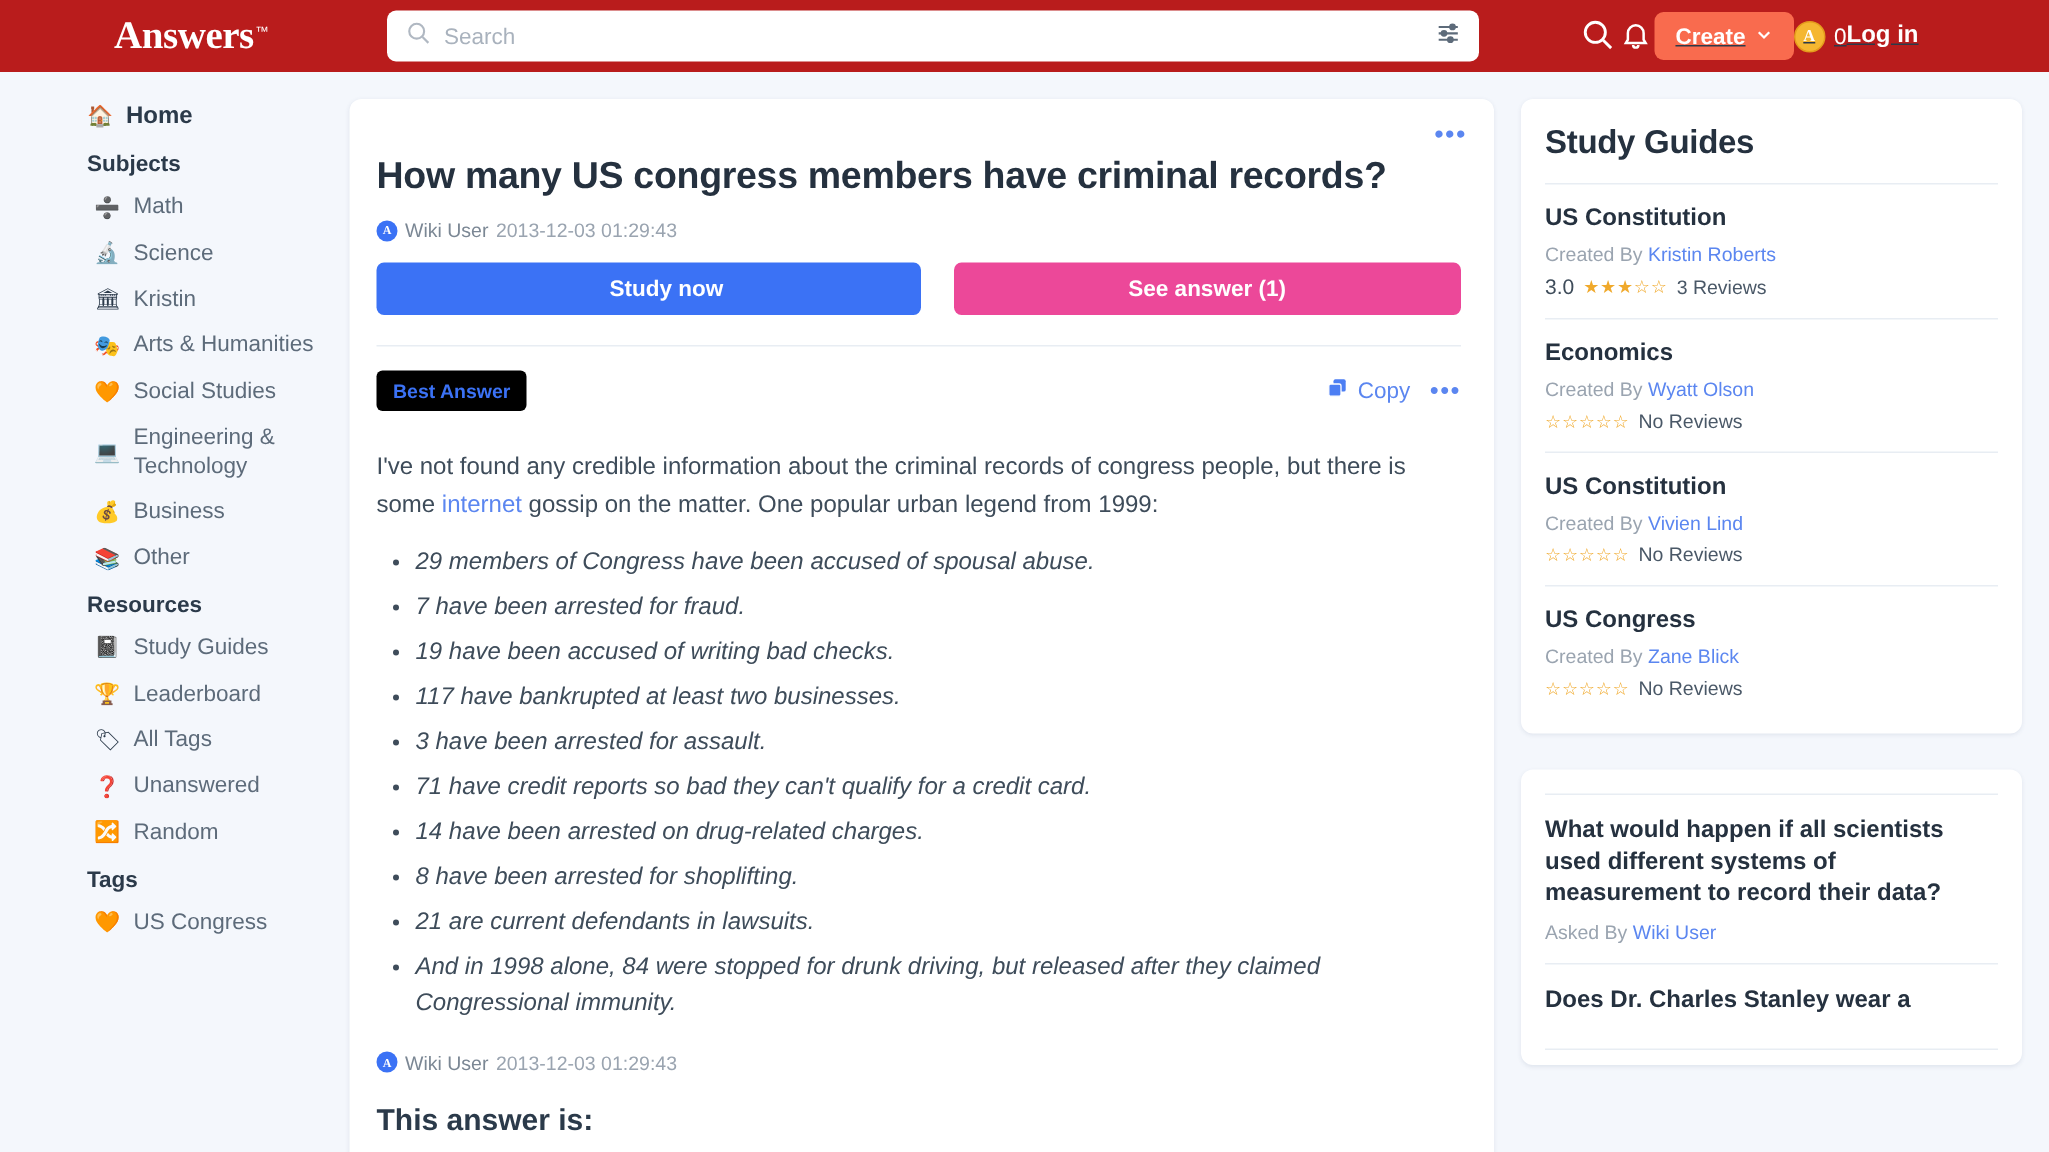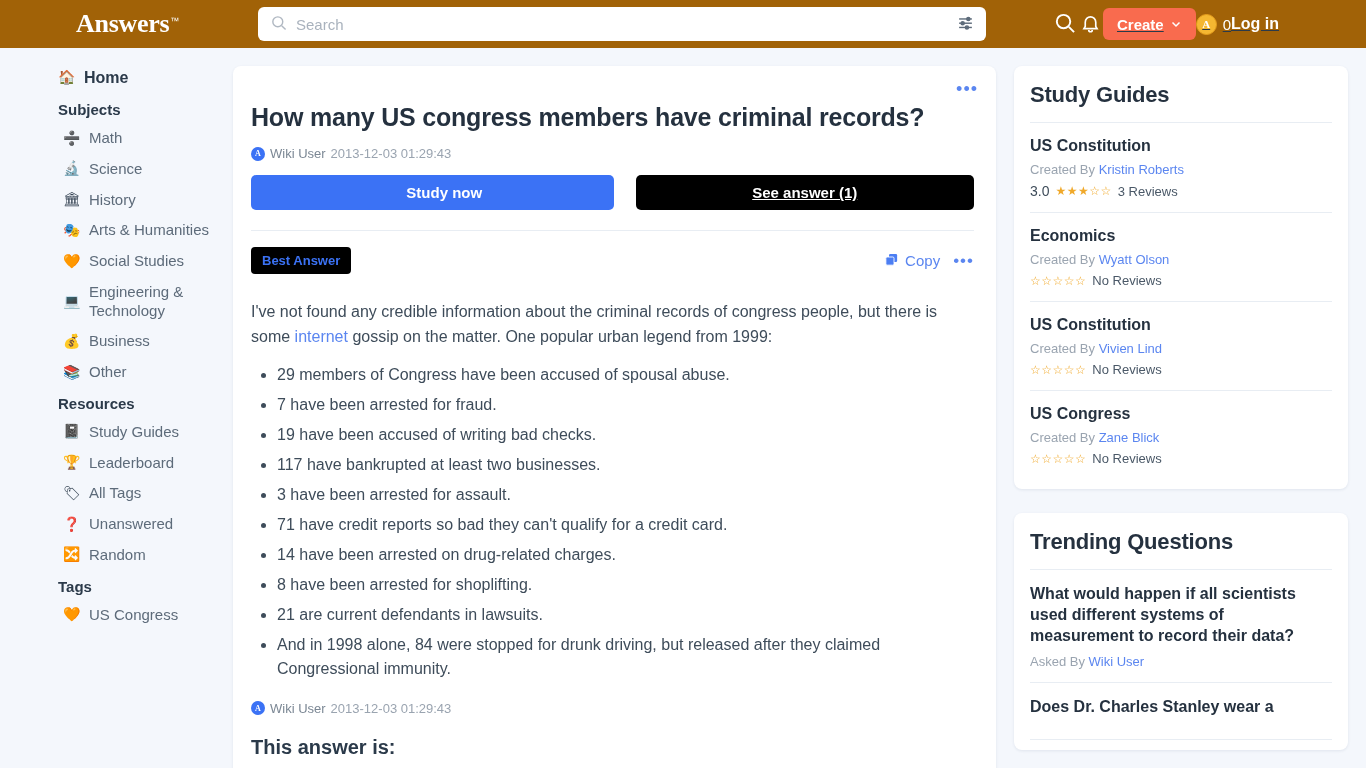--- a/index.html
+++ b/index.html
@@ -7,21 +7,21 @@
     width: 1366px; height: 768px;
     overflow: hidden;
     background: #f4f7fc;
     font-family: "Liberation Sans", sans-serif;
     color: #2b3a4a;
   }
 
   
   .header {
     height: 48px;
-    background: #a16207;
+    background: #b91c1c;
     display: flex;
     align-items: center;
     padding: 0 18px;
     position: relative;
   }
   .brand {
     width: 196px;
     display: flex;
     align-items: flex-end;
     padding-left: 58px;
@@ -193,21 +193,21 @@
     height: 35px;
     border: none;
     border-radius: 5px;
     color: #fff;
     font-size: 15px;
     font-weight: bold;
     font-family: "Liberation Sans", sans-serif;
     cursor: pointer;
   }
   .cta.blue { background: #3b72f5; padding-left: 24px; }
-  .cta.orange { background: #000000; text-decoration: underline; }
+  .cta.orange { background: #ec4899; }
 
   .divider { height: 1px; background: #e8edf3; margin: 20px 0 0 0; }
 
   .answer-head {
     display: flex; align-items: center; justify-content: space-between;
     margin-top: 16px;
   }
   .best-badge {
     background: #000000;
     color: #3b72f5;
@@ -226,21 +226,21 @@
   .answer-dots { color: #5b86f0; font-size: 17px; letter-spacing: 1px; cursor: pointer; line-height: 1; }
 
   .answer-body {
     margin-top: 26px;
     font-size: 16px;
     color: #3e4c5a;
     line-height: 1.52;
   }
   .answer-body a { color: #5b86f0; text-decoration: none; cursor: pointer; }
   .answer-list { margin: 14px 0 0 26px; }
-  .answer-list li { margin-bottom: 6px; line-height: 1.5; }
+  .answer-list li { margin-bottom: 6px; line-height: 1.5; font-style: italic; }
   .answer-list li::marker { color: #3e4c5a; }
 
   .answer-foot-byline { margin-top: 20px; }
   .this-answer {
     margin-top: 20px;
     font-size: 20px;
     font-weight: bold;
     color: #2b3a4a;
   }
   .vote-row { display: flex; gap: 14px; margin-top: 10px; }
@@ -381,21 +381,21 @@
     <div class="side-row">
       <span class="emoji">➗</span>
       <span class="side-label">Math</span>
     </div>
     <div class="side-row">
       <span class="emoji">🔬</span>
       <span class="side-label">Science</span>
     </div>
     <div class="side-row">
       <span class="emoji">🏛</span>
-      <span class="side-label">History</span>
+      <span class="side-label">Kristin</span>
     </div>
     <div class="side-row">
       <span class="emoji">🎭</span>
       <span class="side-label">Arts &amp; Humanities</span>
     </div>
     <div class="side-row">
       <span class="emoji">🧡</span>
       <span class="side-label">Social Studies</span>
     </div>
     <div class="side-row">
@@ -568,21 +568,20 @@
           <a>Zane Blick</a>
         </div>
         <div class="rating-row">
           <span class="stars">☆☆☆☆☆</span>
           <span>No Reviews</span>
         </div>
       </div>
     </div>
 
     <div class="panel">
-      <div class="panel-title">Trending Questions</div>
       <div class="panel-sep"></div>
 
       <div class="trend">
         <div class="trend-title">What would happen if all scientists used different systems of measurement to record their data?</div>
         <div class="trend-by">
           <span>Asked By</span>
           <a>Wiki User</a>
         </div>
       </div>
 

